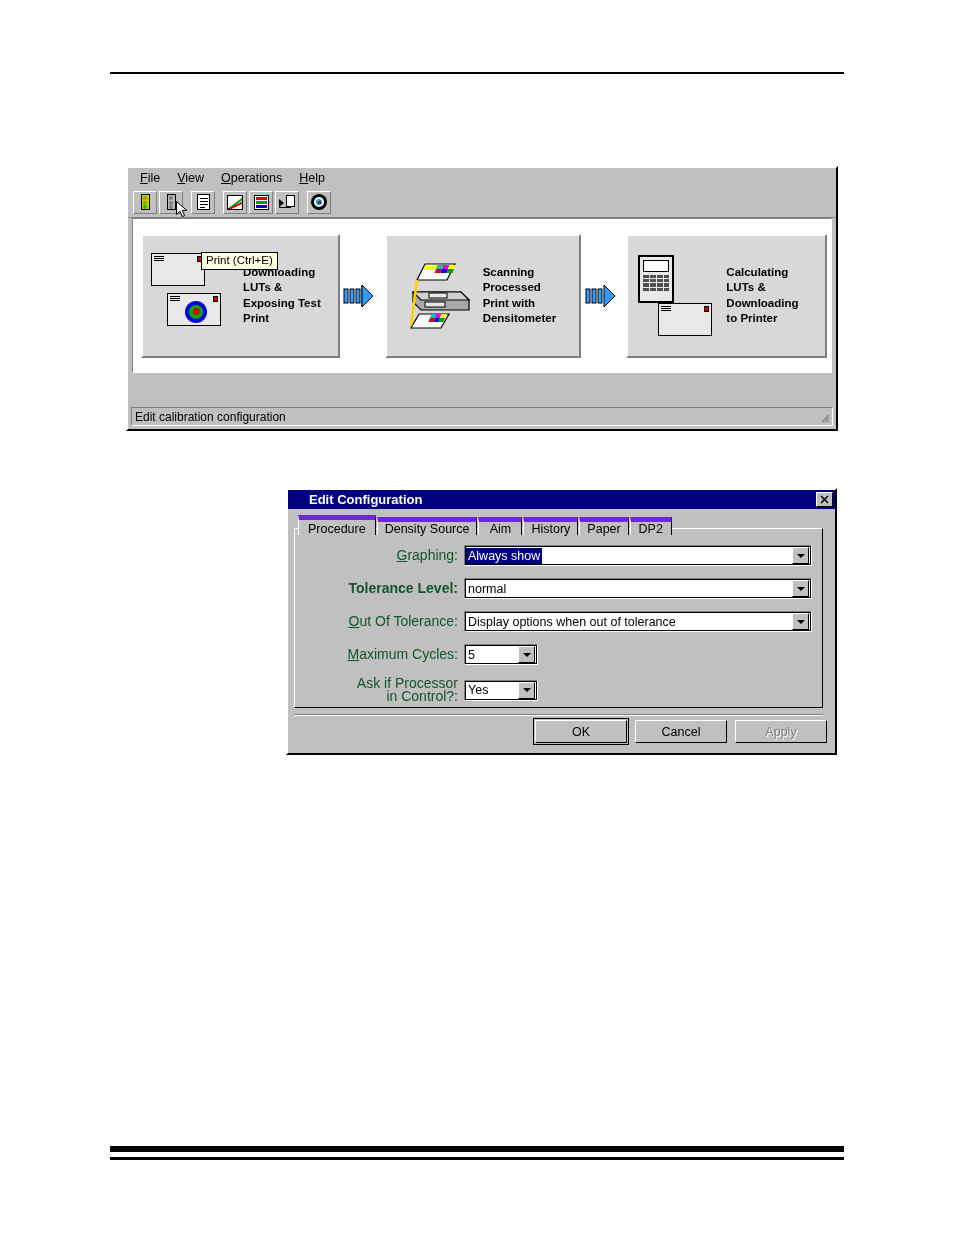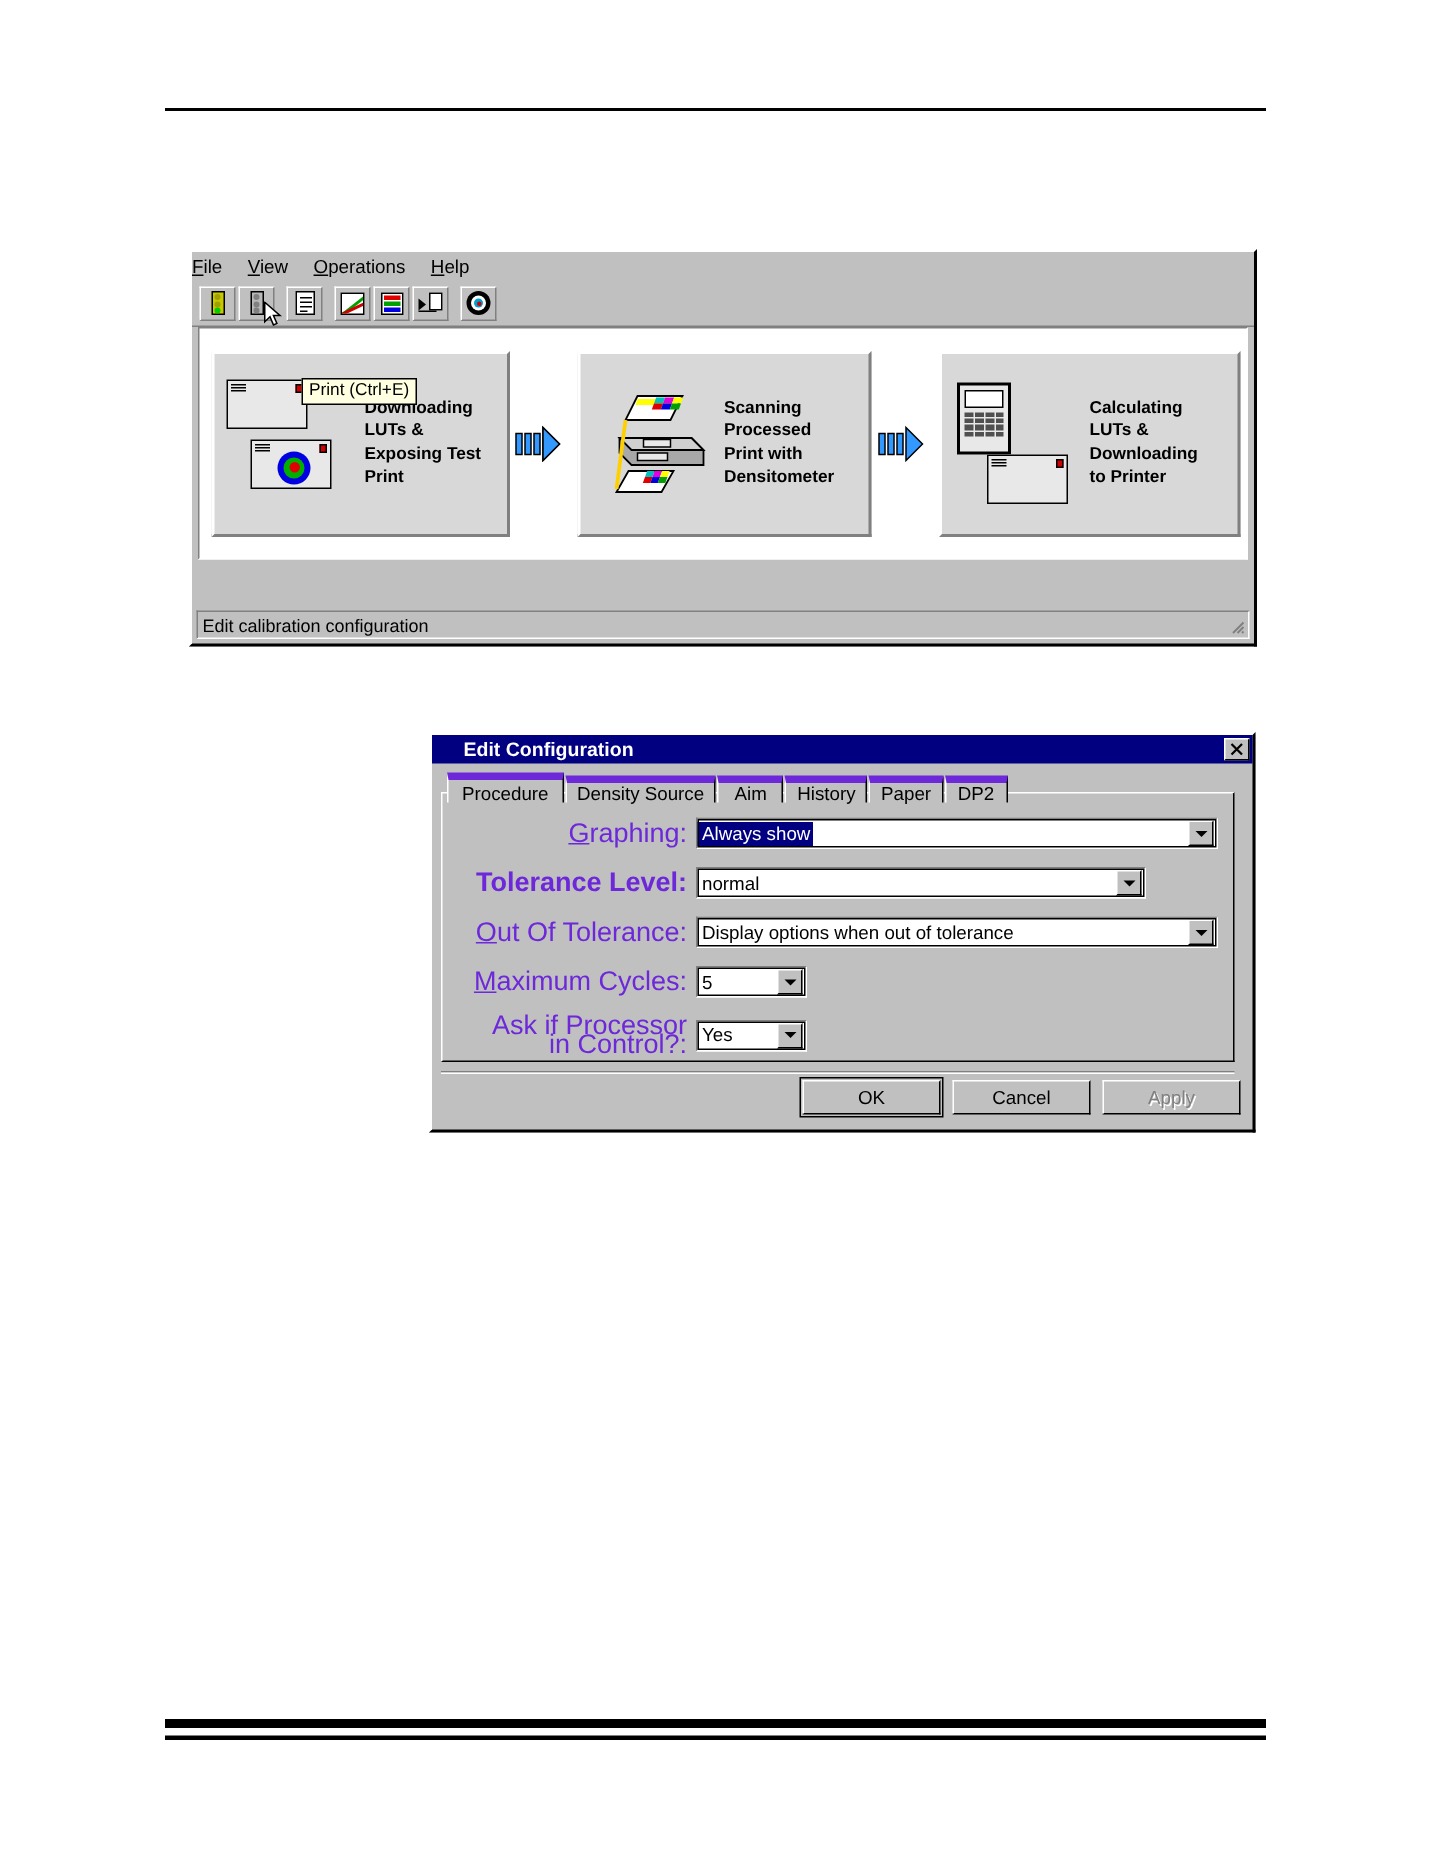--- a/index.html
+++ b/index.html
@@ -120,21 +120,21 @@
   #app-window {
     left: 126px;
     top: 166px;
     width: 712px;
     height: 265px;
   }
   .menubar {
     height: 19px;
     display: flex;
     align-items: center;
-    padding-left: 0;
+    padding-left: 12px;
     border-bottom: 0;
   }
   .menu-item {
     font-size: 12.5px;
     color: #000;
     margin-right: 17px;
     white-space: nowrap;
   }
   .menu-item u { text-decoration: underline; }
 
@@ -554,22 +554,22 @@
     border-bottom: 1px solid #000000;
     box-sizing: border-box;
   }
 
   .field-row {
     position: absolute;
     display: flex;
     align-items: center;
   }
   .field-label {
-    font-size: 18px;
-    color: #6d28d9;
+    font-size: 14px;
+    color: #14532d;
     text-align: right;
     white-space: pre-line;
     line-height: 13px;
   }
   .field-label u { text-decoration: underline; }
 
   .combo {
     height: 21px;
     background: #ffffff;
     border-top: 1px solid #808080;
@@ -923,21 +923,21 @@
         <span class="combo-val selected">Always show</span>
         <span style="flex:1;"></span>
         <span class="combo-arrow">
             <i class="caret-down"></i>
           </span>
       </div>
     </div>
 
     <div class="field-row" style="left:8px; top:49px; width:512px;">
       <div class="field-label" style="width:155px;font-weight:bold;">Tolerance Level:</div>
-      <div class="combo" style="width:300px; margin-left:6px;">
+      <div class="combo" style="width:348px; margin-left:6px;">
         <span class="combo-val">normal</span>
         <span class="combo-arrow">
             <i class="caret-down"></i>
           </span>
       </div>
     </div>
 
     <div class="field-row" style="left:8px; top:82px; width:512px;">
       <div class="field-label" style="width:155px;"><u>O</u>ut Of Tolerance:</div>
       <div class="combo" style="width:348px; margin-left:6px;">

